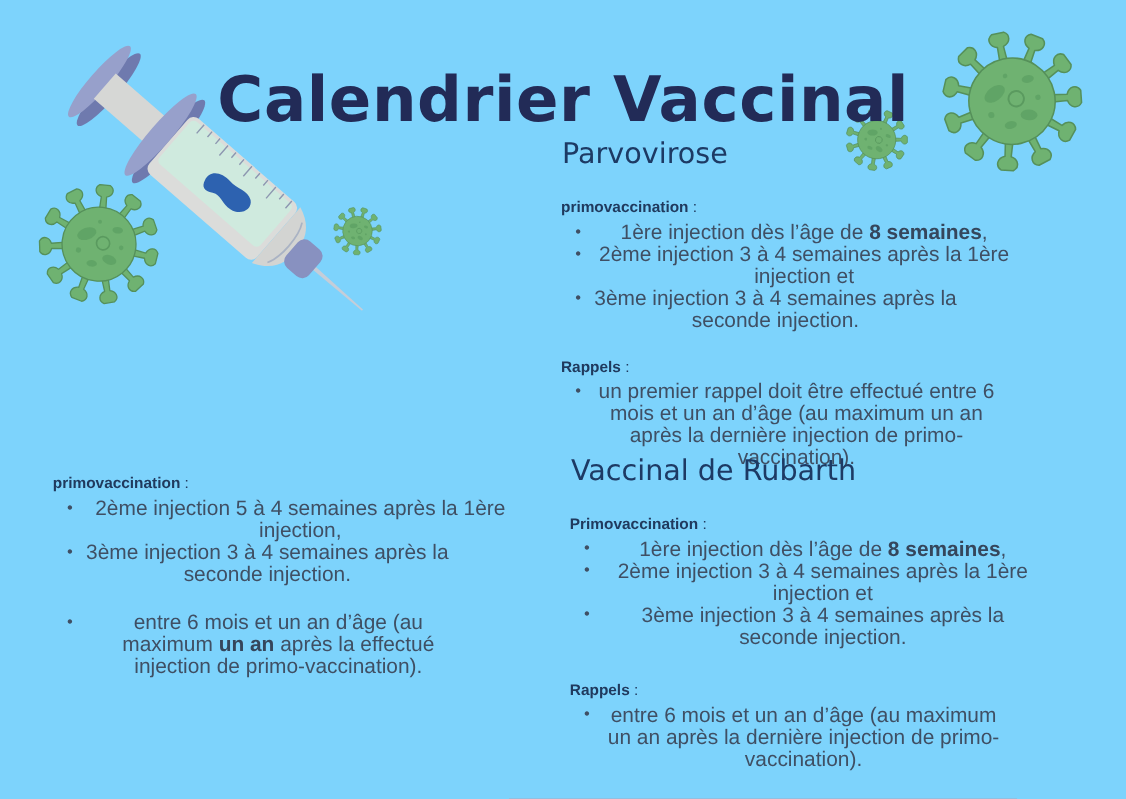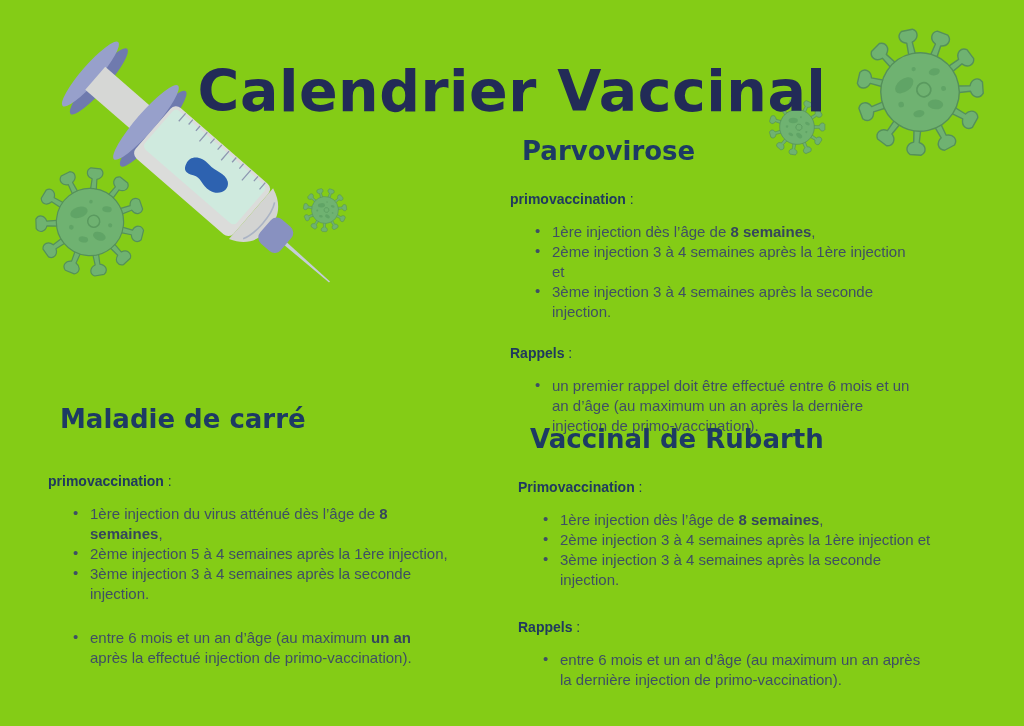--- a/index.html
+++ b/index.html
@@ -1,57 +1,57 @@
 <!DOCTYPE html>
 <html><head>
 <meta charset="utf-8">
 <style>
   html,body{margin:0;padding:0;background:#9db4cf;}
   .canvas{
     position:relative;
     width:1024px;height:726px;
-    background:#84cc16;
+    background:#7dd3fc;
     overflow:hidden;
     font-family:"Liberation Sans", sans-serif;
     color:#3f4f64;
   }
   
   .title{
     position:absolute;top:20px;left:0;width:100%;
     text-align:center;
     font-size:57px;font-weight:bold;letter-spacing:0.5px;
     color:#222b57;
     font-family:"DejaVu Sans","Liberation Sans",sans-serif;
   }
   
   .section{position:absolute;}
   .sec-carre  {left:48px; top:392px; width:420px;}
   .sec-parvo  {left:510px;top:124px; width:412px;}
   .sec-rubarth{left:518px;top:412px; width:430px;}
   .section h2{
-    margin:12px;
-    font-size:26px;line-height:30px;font-weight:bold;
+    margin:1px;
+    font-size:26px;line-height:30px;font-weight:normal;
     color:#1d3a64;
     font-family:"DejaVu Sans","Liberation Sans",sans-serif;
   }
   .group{margin-top:22px;}
   .sec-carre .group-primo{margin-top:36px;}
   .group-rappel{margin-top:20px;}
   .sec-carre .group-rappel{margin-top:24px;}
   .sec-rubarth .group-rappel{margin-top:26px;}
   .sub{
     margin:0 0 3px 0;
     font-size:14px;line-height:22px;
     color:#203a5e;
   }
   .sub strong{font-weight:bold;}
   ul.bullets{
-    margin:12px;padding:0 0 0 30px;
+    margin:0;padding:0 0 0 30px;
     list-style:none;
-    font-size:15px;line-height:20px;
+    font-size:19px;line-height:20px;text-align:center;
   }
   ul.bullets li{position:relative;}
   ul.bullets li::before{
     content:"\2022";
     position:absolute;left:-17px;top:-1px;
     font-size:15px;color:#3f4f64;
   }
   li strong{font-weight:bold;color:#35465c;}
   .li-w330{max-width:330px;}
   .li-w350{max-width:350px;}
@@ -138,25 +138,23 @@
   <svg class="deco virus-tr-large" viewBox="-100 -100 200 200">
       <use href="#virus-shape"></use>
     </svg>
   <svg class="deco virus-tr-small" viewBox="-100 -100 200 200">
       <use href="#virus-shape"></use>
     </svg>
 
   <h1 class="title">Calendrier Vaccinal</h1>
 
   <div class="section sec-carre">
-    <h2>Maladie de carré</h2>
     <div class="group group-primo">
       <p class="sub"><strong>primovaccination</strong><span> :</span></p>
       <ul class="bullets">
-        <li><span>1ère injection du virus atténué dès l’âge de </span><strong>8 semaines</strong><span>,</span></li>
         <li>2ème injection 5 à 4 semaines après la 1ère injection,</li>
         <li class="li-w330">3ème injection 3 à 4 semaines après la seconde injection.</li>
       </ul>
     </div>
     <div class="group group-rappel">
       <ul class="bullets">
         <li class="li-w350"><span>entre 6 mois et un an d’âge (au maximum </span><strong>un an</strong><span> après la effectué injection de primo-vaccination).</span></li>
       </ul>
     </div>
   </div>

